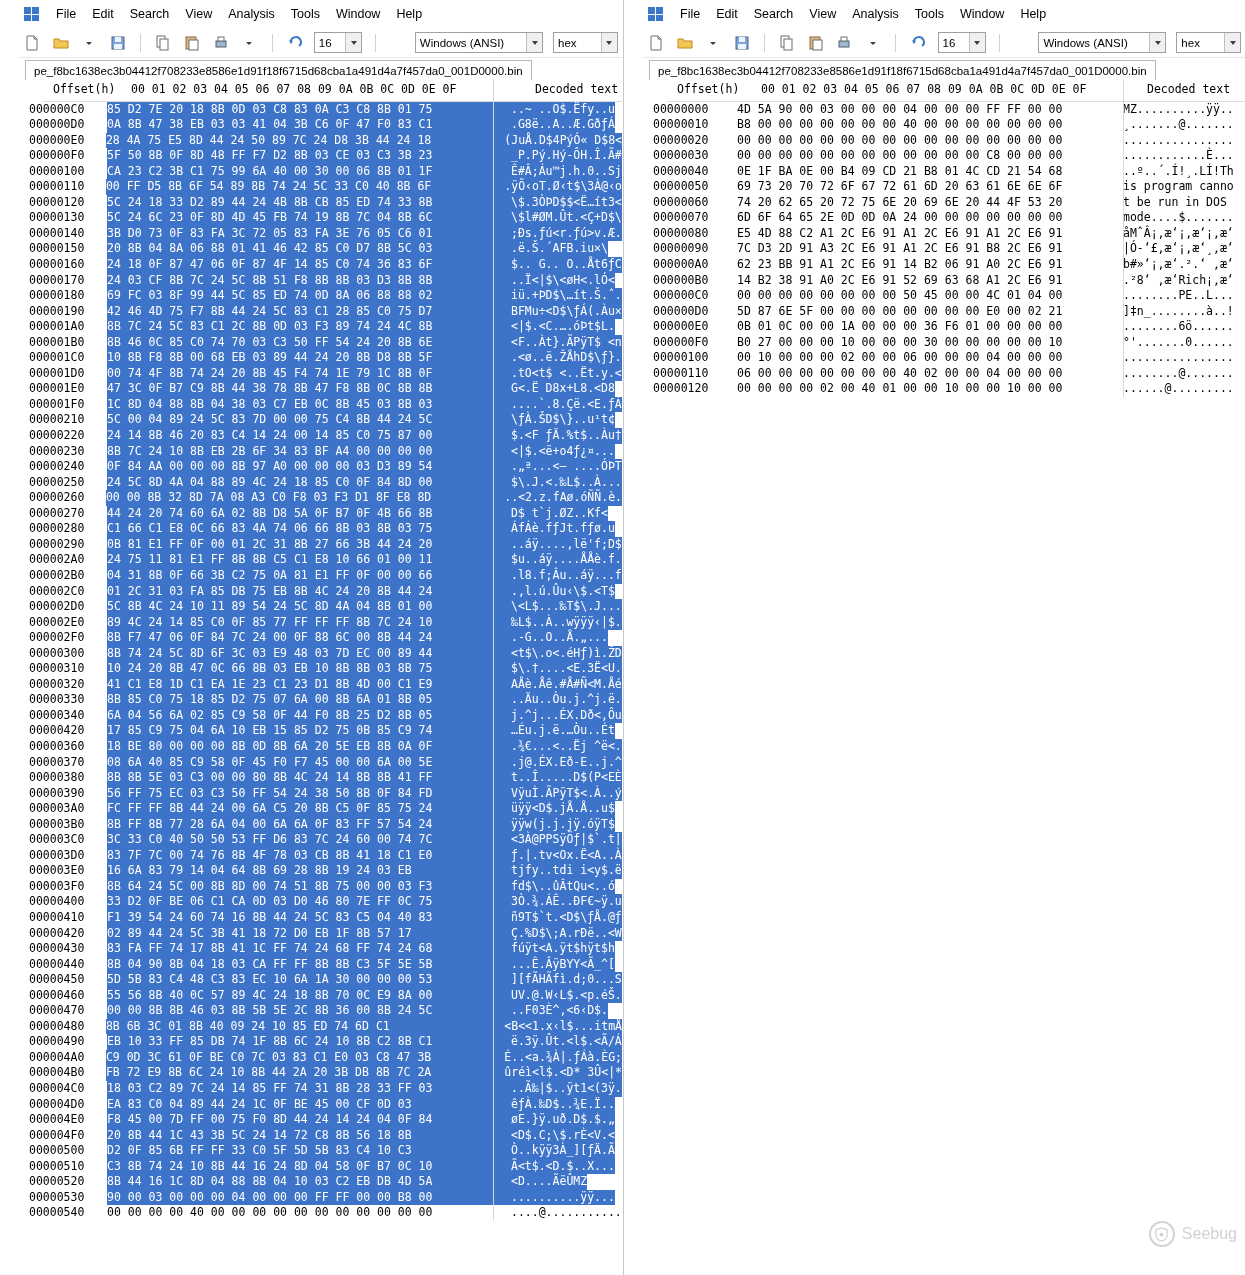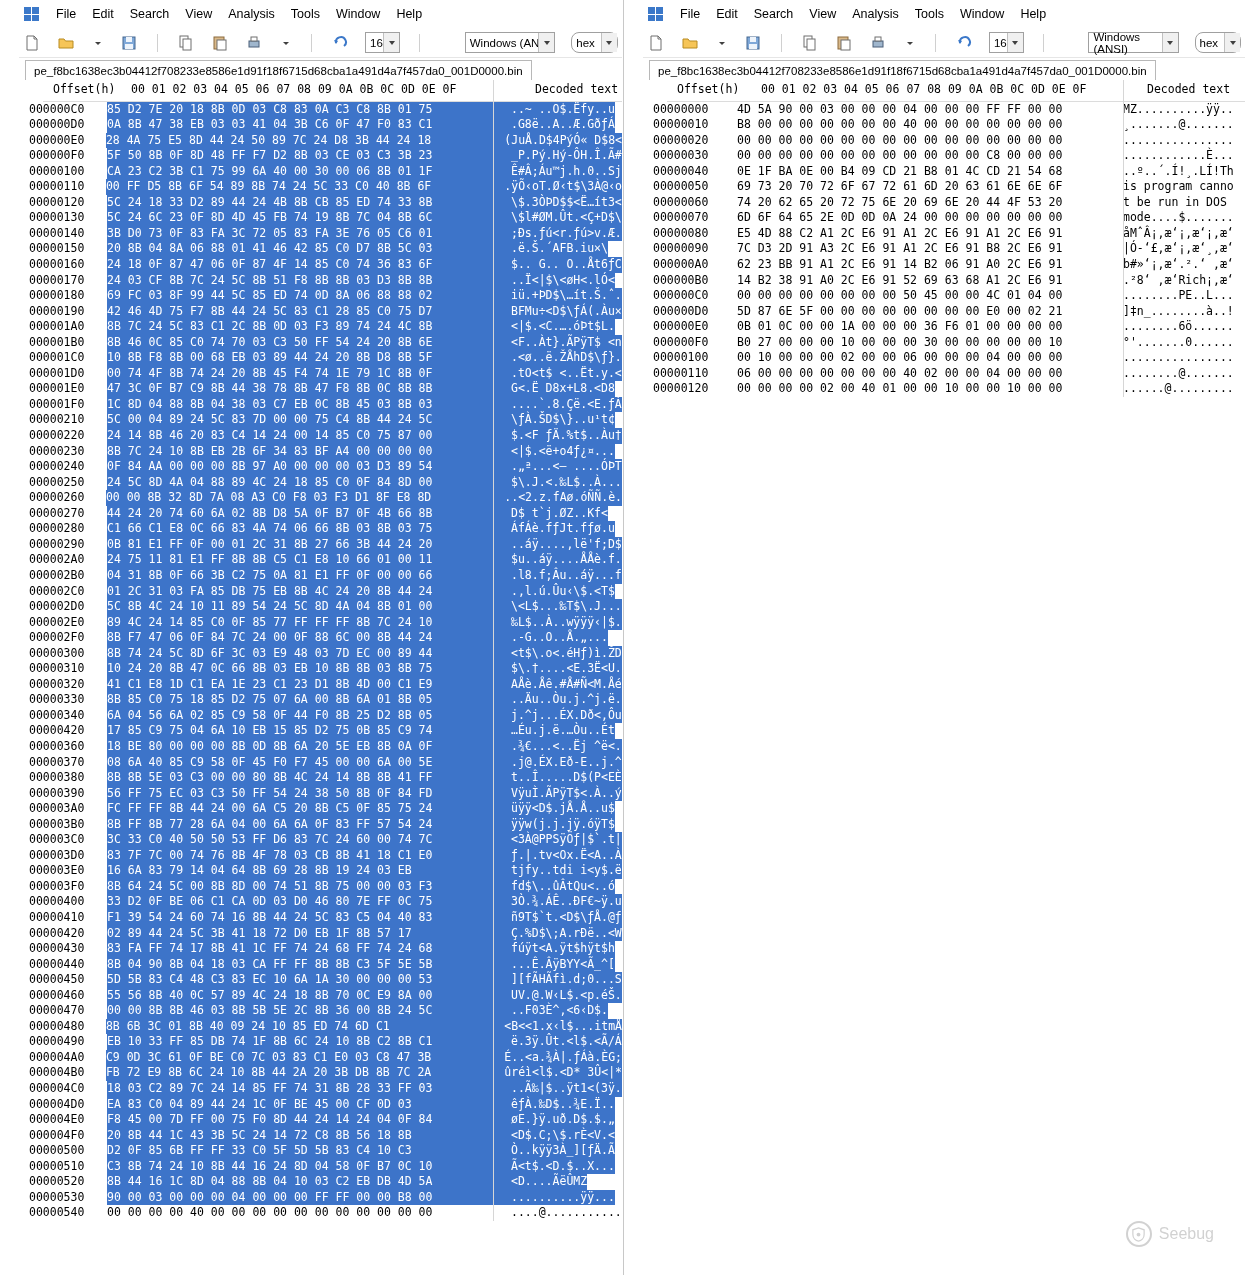--- a/index.html
+++ b/index.html
@@ -45,21 +45,21 @@
     font-size: 12.5px;
     white-space: nowrap;
     cursor: default;
   }
 
   
   .toolbar {
     height: 30px;
     display: flex;
     align-items: center;
-    gap: 16px;
+    gap: 10px;
     padding: 0 4px;
     background: #ffffff;
     border-bottom: 1px solid #e6e6e6;
   }
   .tb-btn {
     width: 24px; height: 24px;
     display: flex; align-items: center; justify-content: center;
     border: 1px solid transparent;
     border-radius: 2px;
   }
@@ -89,21 +89,21 @@
   }
   .combo .arrow i {
     display: block;
     width: 0; height: 0;
     border-left: 3.5px solid transparent;
     border-right: 3.5px solid transparent;
     border-top: 4px solid #404040;
   }
   #fontsize-combo, #fontsize-combo-r { width: 62px; }
   #encoding-combo, #encoding-combo-r { width: 168px; margin-left: 26px; }
-  #view-combo, #view-combo-r { width: 84px; border-radius: 8px; }
+  #view-combo, #view-combo-r { width: 84px; }
 
   
   .tabstrip {
     height: 22px;
     background: #ffffff;
     display: flex;
     align-items: flex-end;
     padding-left: 6px;
   }
   .tab {
@@ -164,21 +164,21 @@
   .pane-divider {
     position: absolute;
     top: 0; bottom: 0;
     width: 1px;
     background: #d6d6d6;
   }
 
   
   .watermark {
     position: absolute;
-    right: 31px;
+    right: 8px;
     bottom: 28px;
     display: flex;
     align-items: center;
     gap: 7px;
     opacity: 0.45;
   }
   .wm-circle {
     width: 26px; height: 26px;
     border-radius: 50%;
     border: 2px solid #9a9a9a;

